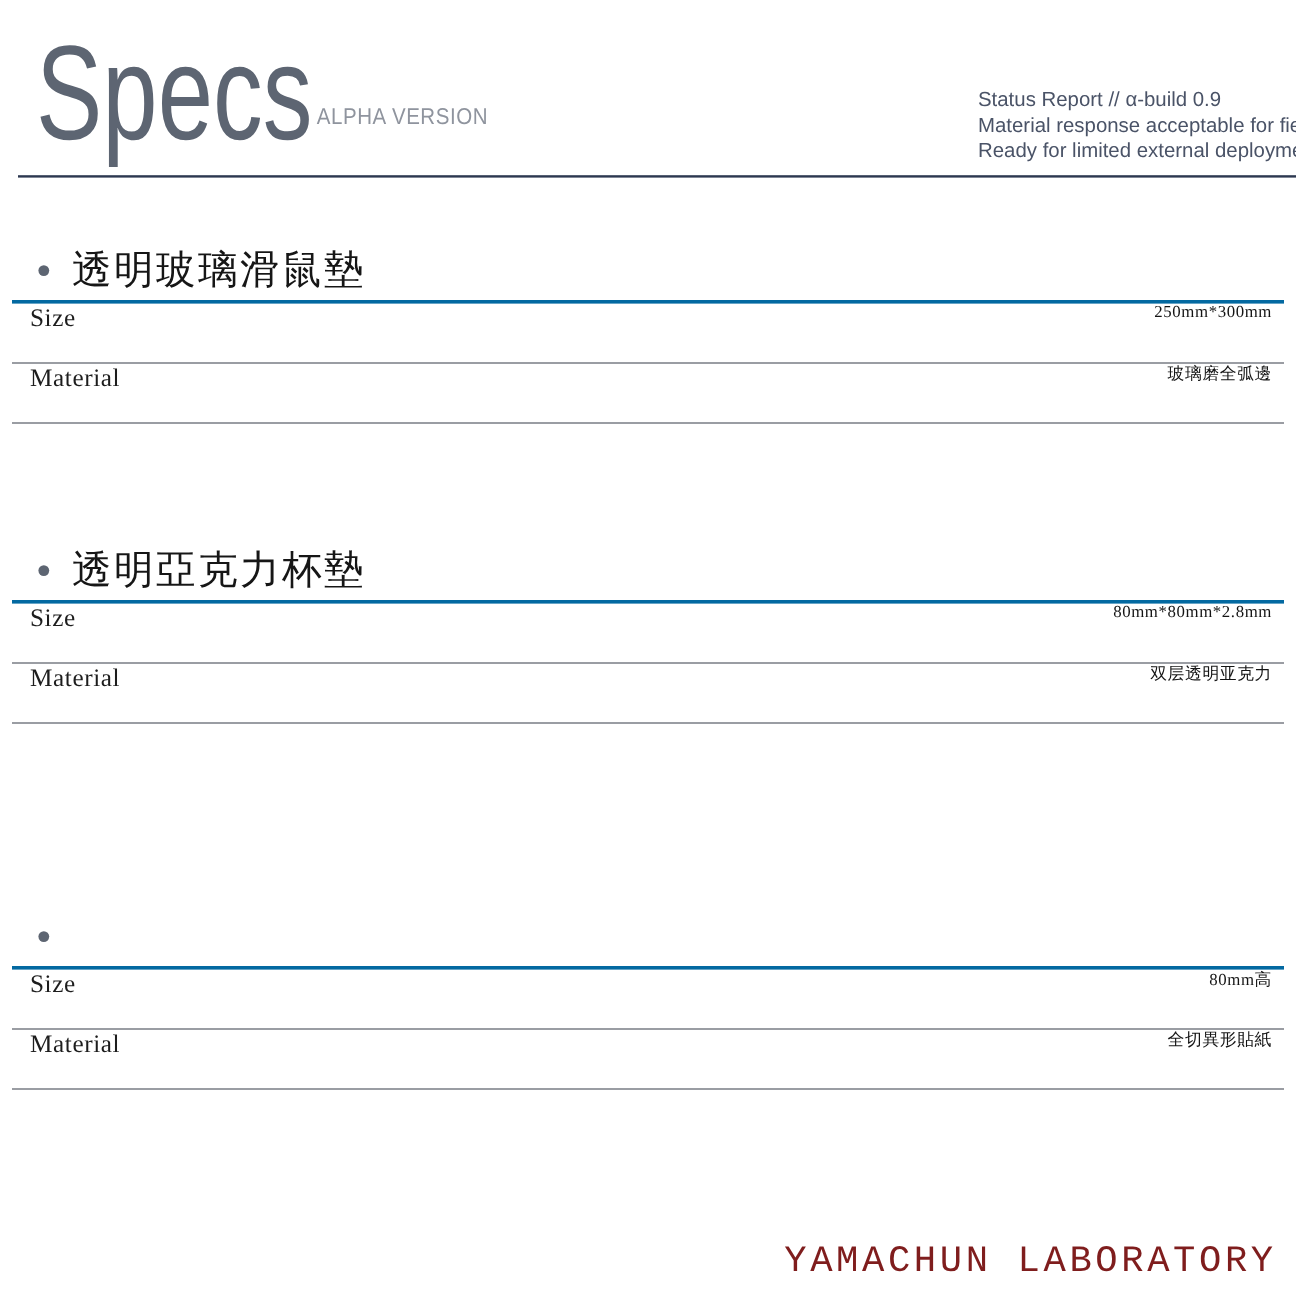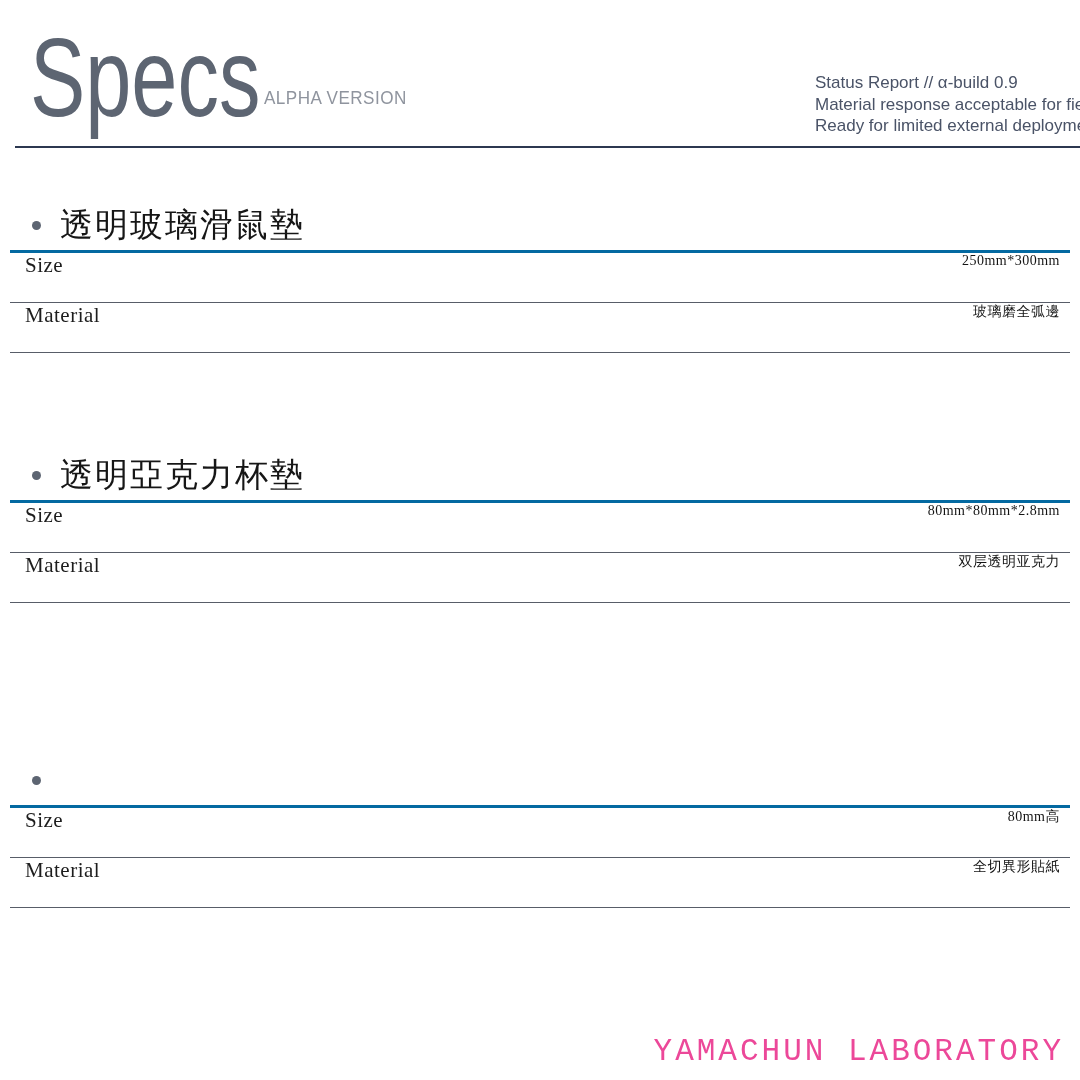--- a/index.html
+++ b/index.html
@@ -115,21 +115,21 @@
   #section-3 { top: 755px; }
 
   
   .footer-brand {
     position: absolute;
     right: 16px;
     top: 1034px;
     font-family: "Liberation Mono", "DejaVu Sans Mono", monospace;
     font-size: 31px;
     letter-spacing: 3px;
-    color: #ec4899;
+    color: #7f1d1d;
     white-space: nowrap;
   }
 </style>
 </head>
 <body>
 
 <div id="page">
 
   <div class="specs-title">Specs</div>
   <div class="alpha-version">ALPHA VERSION</div>

